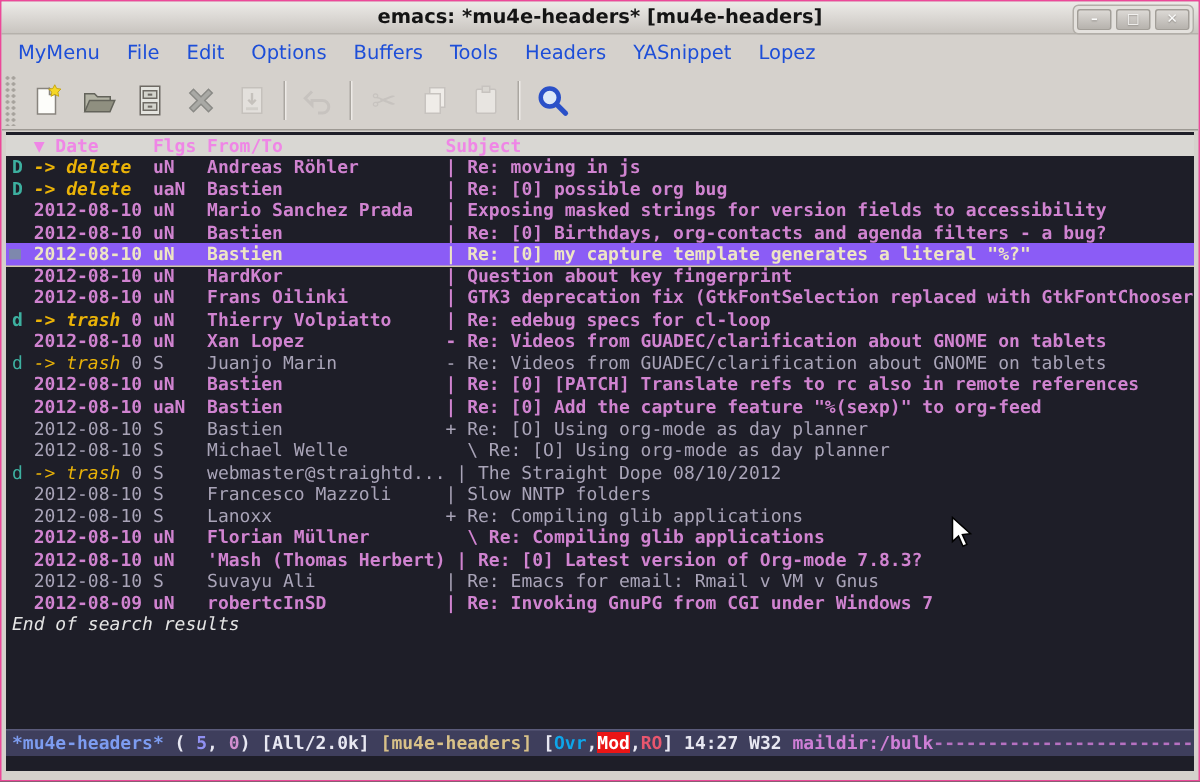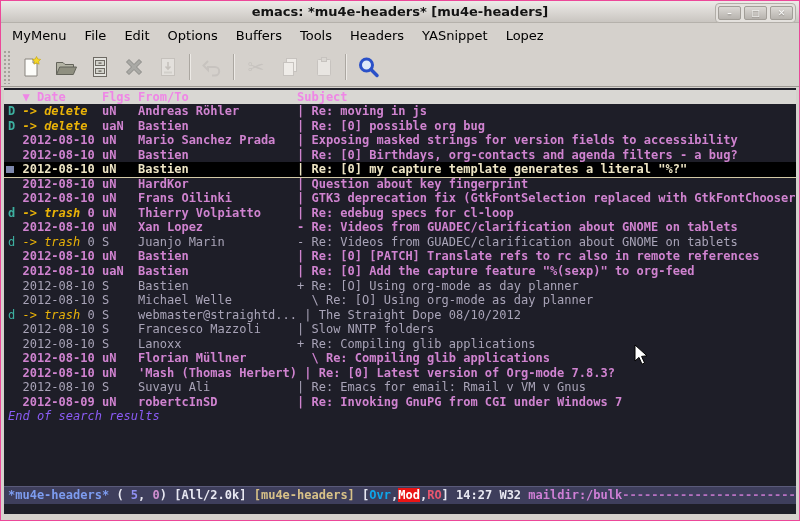--- a/index.html
+++ b/index.html
@@ -23,21 +23,21 @@
   }
   .winbtn {
     width:23px; height:14px; border:1px solid #a29e98; border-radius:2px;
     background:linear-gradient(#dcd9d5,#b7b3ae);
     color:#fbfbfa; font-size:9px; font-weight:bold; line-height:12px;
     text-align:center; text-shadow:0 1px 1px #8d8984;
   }
   
   .menubar {
     height:24px; display:flex; align-items:center; padding-left:2px;
-    background:#d5d1cc; font-size:13px; color:#000000;
+    background:#d5d1cc; font-size:13px; color:#1d4ed8;
   }
   .menu-item { padding:3px 9px; cursor:default; }
   
   .toolbar {
     height:40px; display:flex; align-items:center; padding-left:1px;
     background:#d5d1cc; border-bottom:1px solid #9d9993;
   }
   .grip {
     width:8px; height:34px; margin:0 4px 0 1px;
     background-image:radial-gradient(#a5a19b 1px, transparent 1.3px);
@@ -59,26 +59,26 @@
   }
   .buffer { position:relative; }
   .row {
     position:relative; height:14.55px; line-height:14.55px;
     padding-left:4px; white-space:pre; overflow:hidden;
   }
   .row.unread { font-weight:bold; color:#d083d0; }
   .row.read   { font-weight:normal; color:#a9a4b8; }
   .row .mark   { color:#3db0a0; }
   .row .action { color:#eab308; font-style:italic; }
-  .row.current { background:#000000; color:#eee5c4; box-shadow:0 1px 0 #d3caa6; }
+  .row.current { background:#8b5cf6; color:#eee5c4; box-shadow:0 1px 0 #d3caa6; }
   .row.current .mark { color:#eee5c4; }
   .cursor-block { position:absolute; left:2px; top:4px; width:8px; height:7px; background:#7e88ad; }
   .end-msg {
     height:14.55px; line-height:14.55px; padding-left:4px; white-space:pre;
-    color:#8b5cf6; font-style:italic;
+    color:#e5e5e5; font-style:italic;
   }
   
   .modeline {
     position:absolute; left:0; right:0; bottom:10px; height:18px;
     background:#3e3e5c; border-top:1px solid #5a5a7a;
     font-weight:bold; line-height:17px; padding-left:4px;
     white-space:pre; overflow:hidden; color:#e8e8f2;
   }
   .ml-plain       { color:#e8e8f2; }
   .ml-buffer-name { color:#7d9cf0; }

